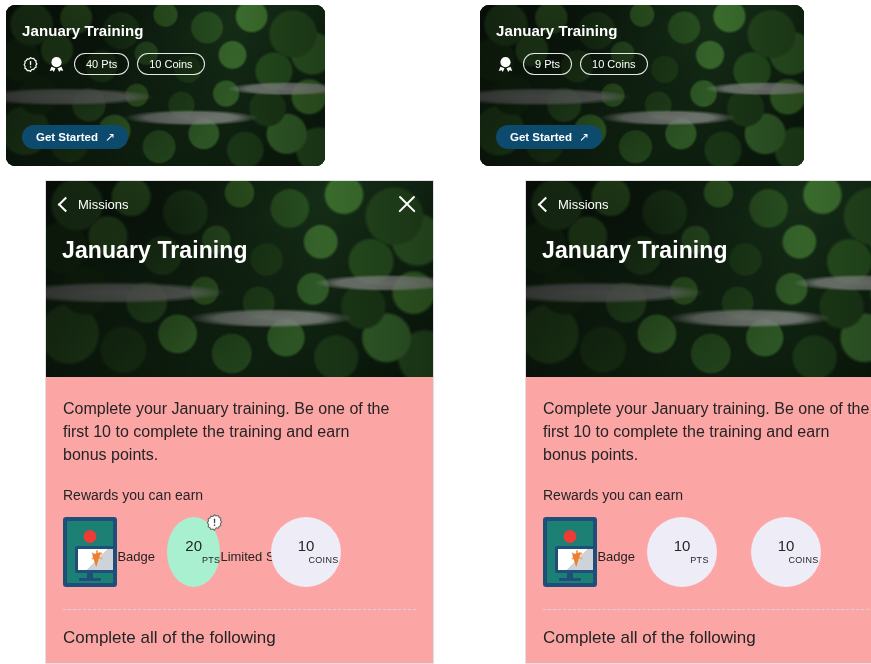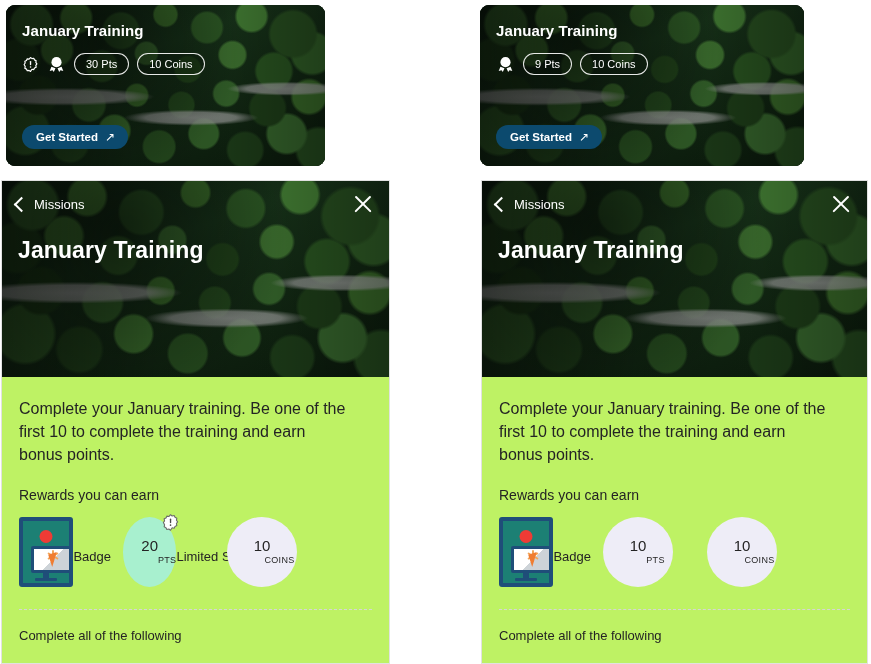--- a/index.html
+++ b/index.html
@@ -96,23 +96,24 @@
     font-size:11.5px;font-weight:700;
     padding:6px 13px 6px 14px;
     display:inline-flex;align-items:center;gap:7px;
     cursor:pointer;
   }
   .promo-cta .arrow{font-size:12px;font-weight:400;line-height:1;}
 
   
   .panel{
     position:absolute;
-    background:#bef264;
+    background:#fca5a5;
     border:1px solid #e1e1e1;
     overflow:hidden;
+    margin-left:44px;
   }
   .panel.left{left:1px;top:180px;width:387px;height:482px;}
   .panel.right{left:481px;top:180px;width:385px;height:482px;}
 
   .hero{position:relative;height:196px;overflow:hidden;background:#0b1a0c;}
   .hero-top{position:absolute;left:0;top:0;right:0;height:46px;display:flex;align-items:center;padding:0 14px;}
   .back{
     display:inline-flex;align-items:center;gap:7px;
     color:#fff;font-size:13px;cursor:pointer;
   }
@@ -159,21 +160,21 @@
   .circle{
     width:70px;height:70px;border-radius:50%;
     display:flex;flex-direction:column;align-items:center;justify-content:center;
     position:relative;
   }
   .circle .num{font-size:15px;color:#242424;line-height:1.05;}
   .circle .unit{font-size:9px;color:#242424;letter-spacing:.3px;margin-top:2px;padding-left:35px;}
   .ls-mark{position:absolute;right:-4px;top:-4px;width:19px;height:19px;}
 
   .divider{border:0;border-top:1px dashed #d6d6d6;margin:22px 0 0 0;}
-  .complete-label{margin:18px 0 0 0;font-size:13px;color:#242424;}
+  .complete-label{margin:18px 0 0 0;font-size:17px;color:#242424;}
 
   svg{display:block;}
 </style>
 </head>
 <body>
 
 <div class="stage">
 
   <div class="promo left">
     <div class="forest"></div>
@@ -187,21 +188,21 @@
             <circle cx="12.05" cy="15.5" r="1.15" fill="#ffffff"></circle>
           </svg>
         </span>
         <span class="icon-btn">
           <svg width="19" height="19" viewBox="0 0 24 24" aria-hidden="true">
             <path fill="#ffffff" d="M5.6 14.8l-2.2 5.4 3.6-1 1.6 2.4 2.1-4.9z"></path>
             <path fill="#ffffff" d="M18.4 14.8l2.2 5.4-3.6-1-1.6 2.4-2.1-4.9z"></path>
             <circle cx="12" cy="9" r="6.4" fill="#ffffff"></circle>
           </svg>
         </span>
-        <span class="chip">30 Pts</span>
+        <span class="chip">40 Pts</span>
         <span class="chip">10 Coins</span>
       </div>
       <button class="promo-cta">
         <span>Get Started</span>
         <span class="arrow">↗</span>
       </button>
     </div>
   </div>
 
   <div class="promo right">

